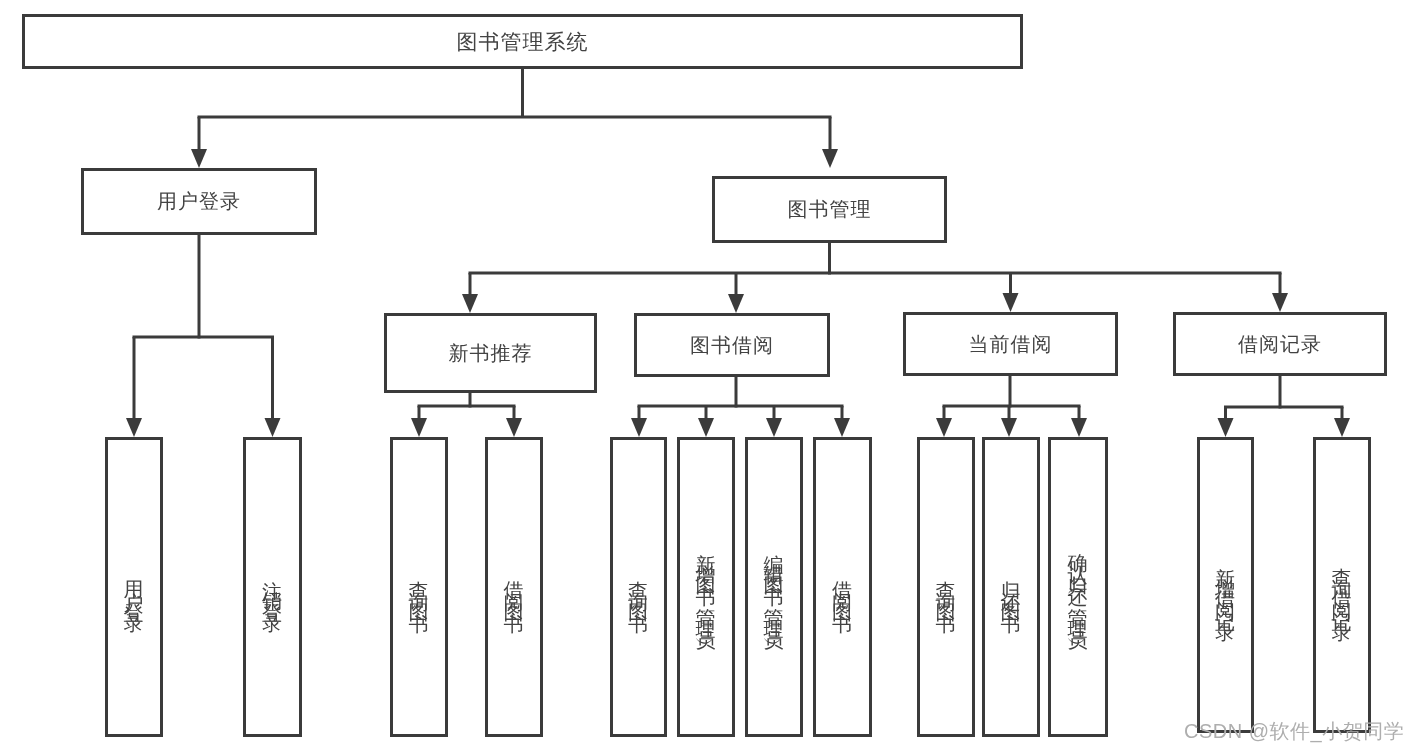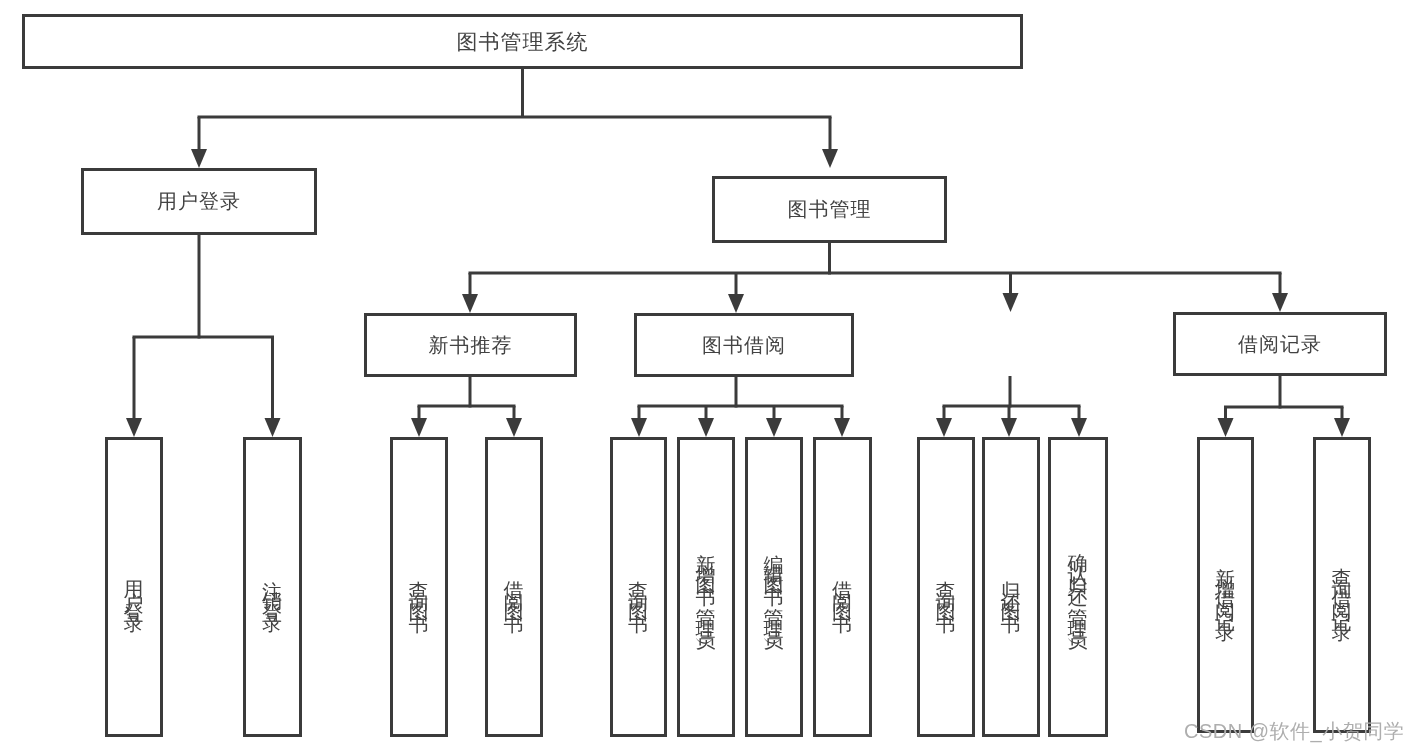--- a/index.html
+++ b/index.html
@@ -109,25 +109,28 @@
     <span>图书管理系统</span>
   </div>
 
   <div class="node h-node" style="left:81px;top:168px;width:236px;height:67px;">
     <span>用户登录</span>
   </div>
   <div class="node h-node" style="left:712px;top:176px;width:235px;height:67px;">
     <span>图书管理</span>
   </div>
 
-  <div class="node h-node" style="left:364px;top:313px;width:213px;height:64px;">
+  <div class="node h-node" style="left:384px;top:313px;width:213px;height:80px;">
     <span>新书推荐</span>
   </div>
-  <div class="node h-node" style="left:634px;top:313px;width:220px;height:64px;">
+  <div class="node h-node" style="left:634px;top:313px;width:196px;height:64px;">
     <span>图书借阅</span>
+  </div>
+  <div class="node h-node" style="left:903px;top:312px;width:215px;height:64px;">
+    <span>当前借阅</span>
   </div>
   <div class="node h-node" style="left:1173px;top:312px;width:214px;height:64px;">
     <span>借阅记录</span>
   </div>
 
   <div class="node v-node" style="left:105px;top:437px;width:58px;height:300px;">
     <span class="v-text">用户登录</span>
   </div>
   <div class="node v-node" style="left:243px;top:437px;width:59px;height:300px;">
     <span class="v-text">注销登录</span>

